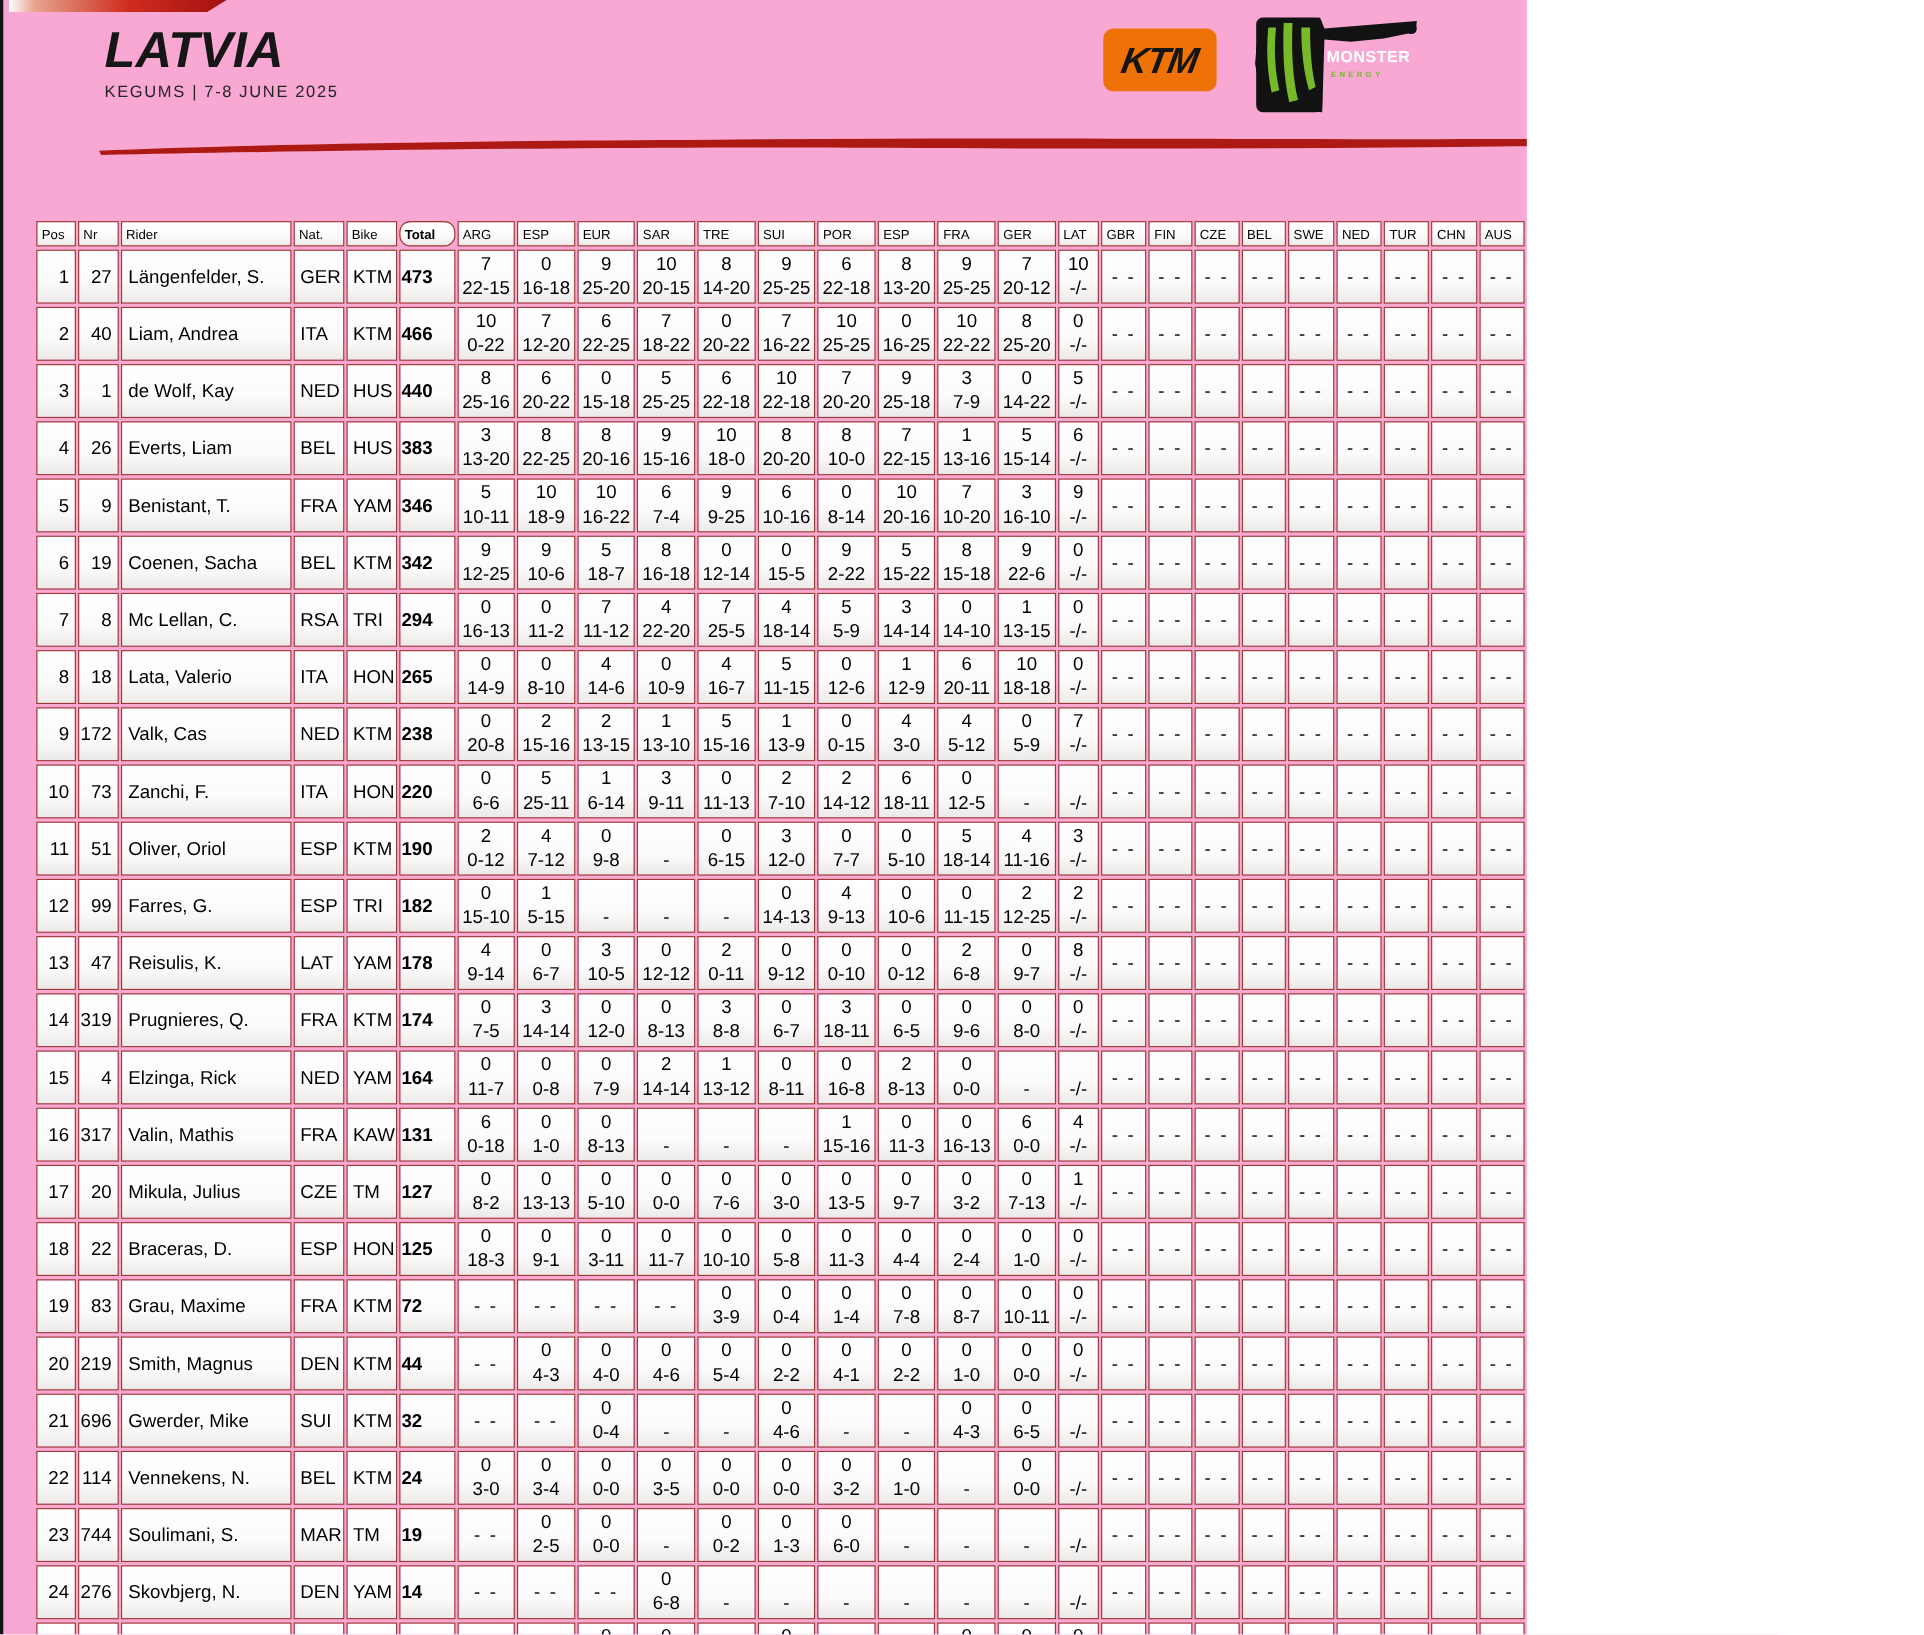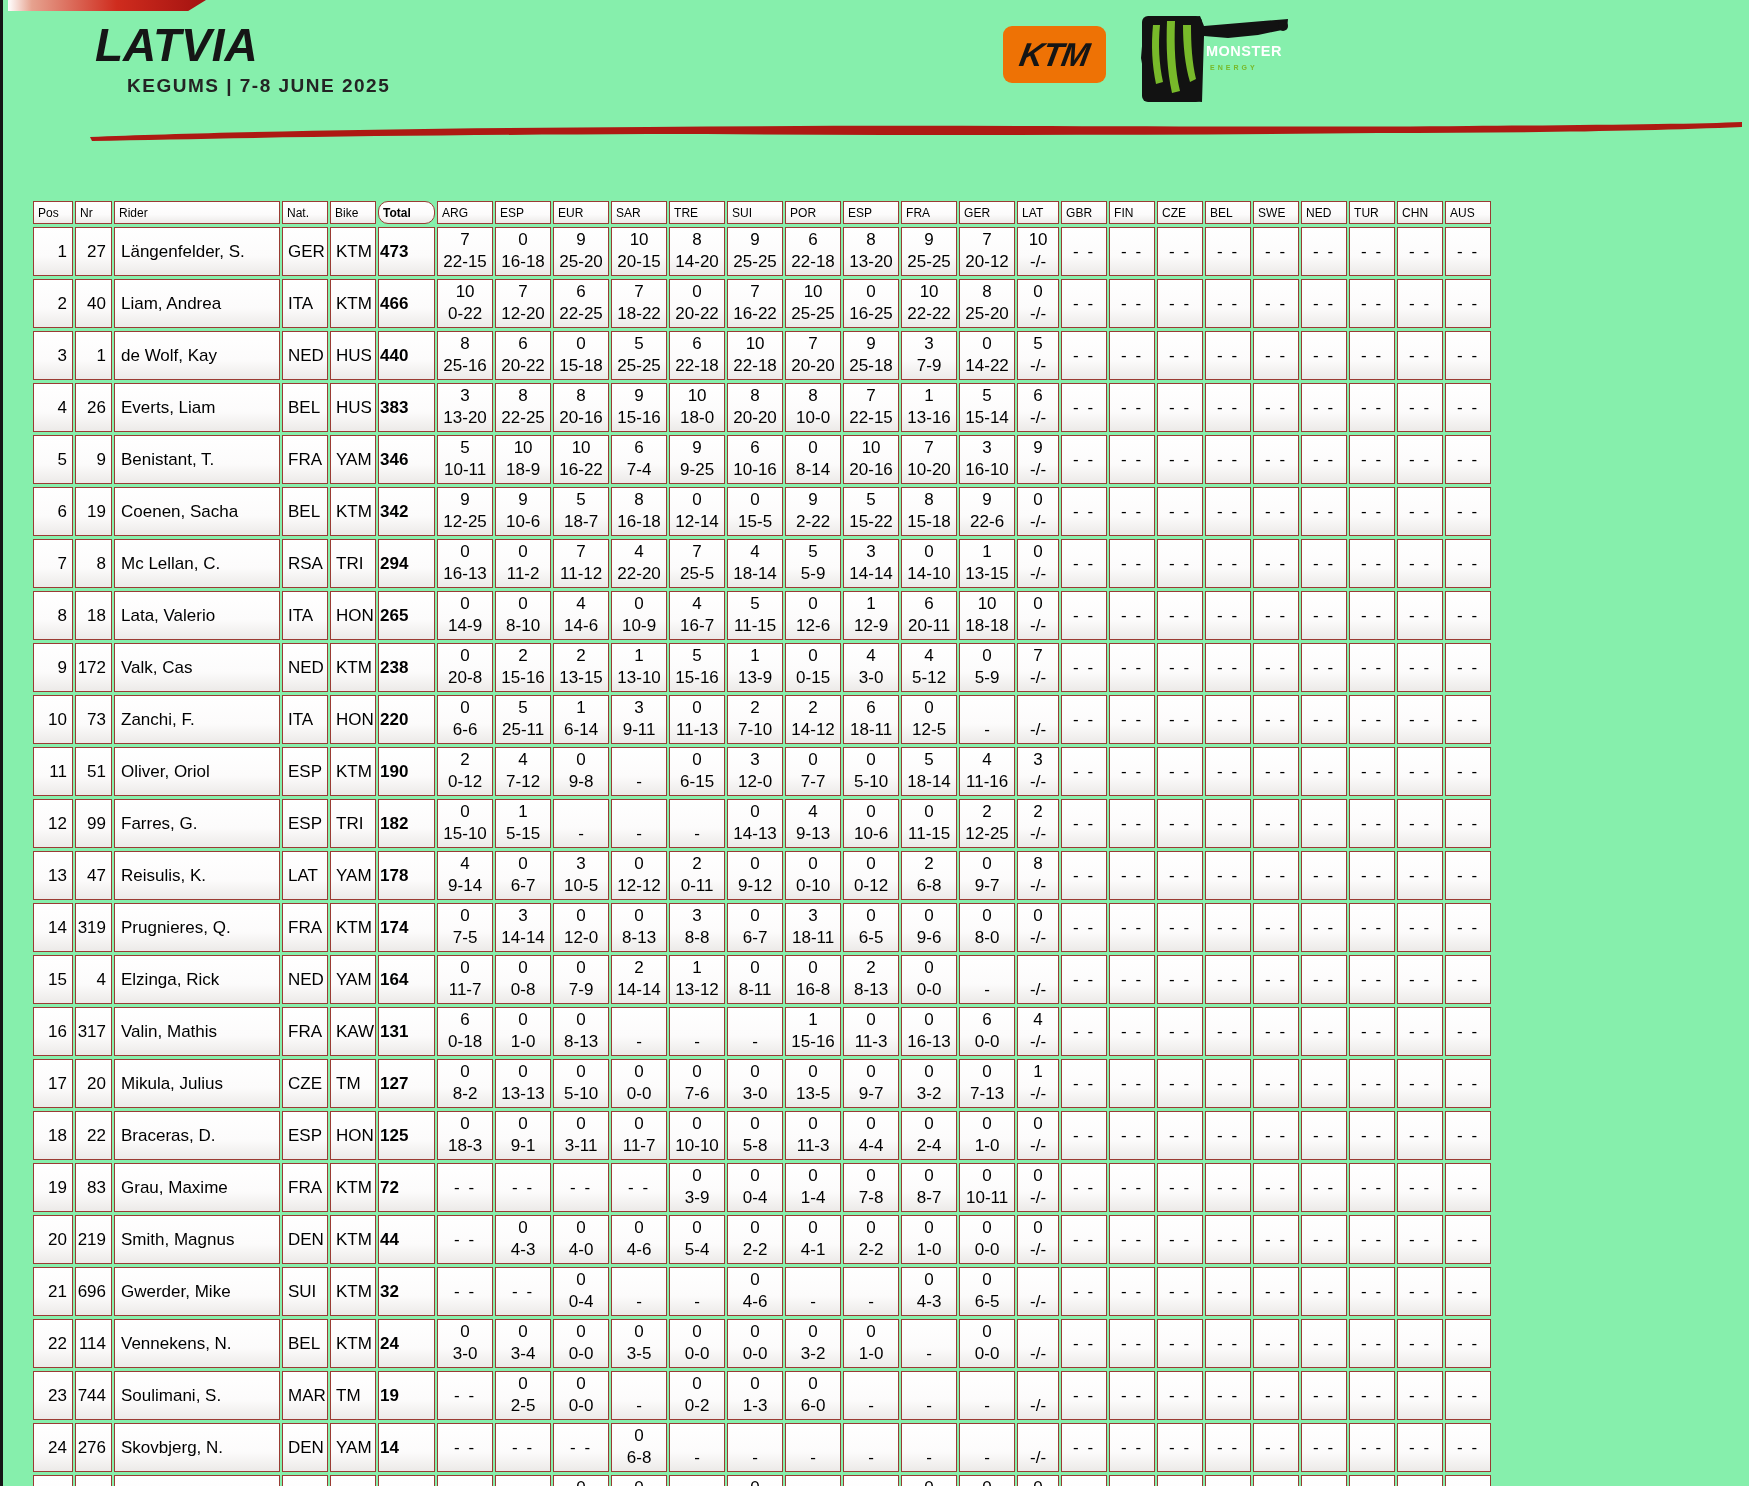--- a/index.html
+++ b/index.html
@@ -1,28 +1,28 @@
 <!DOCTYPE html>
 <html><head>
 <meta charset="utf-8">
 <style>
   html,body { margin:0; padding:0; background:#fff; }
   .sheet {
-    position:relative; width:1749px; height:1486px; overflow:hidden;
-    background:#86efac; font-family:"Liberation Sans","DejaVu Sans",sans-serif; color:#000;
+    position:relative; width:1388px; height:1486px; overflow:hidden;
+    background:#f9a8d4; font-family:"Liberation Sans","DejaVu Sans",sans-serif; color:#000;
   }
   .left-edge { position:absolute; left:0; top:0; width:3px; height:100%; background:#151515; }
   .red-bar {
     position:absolute; left:8px; top:0; width:198px; height:11px;
     background:linear-gradient(90deg,#ffffff 0%,#e6a28f 12%,#cf2c1e 55%,#a31210 100%);
     clip-path:polygon(0 0,100% 0,91% 100%,0 100%);
   }
   .latvia { position:absolute; left:95px; top:22px; }
   .latvia .name { font-size:46px; font-weight:bold; font-style:italic; line-height:1; letter-spacing:0; color:#161616; }
-  .latvia .sub  { font-size:19px; font-weight:bold; letter-spacing:1.5px; color:#242424; margin-top:7px;margin-left:32px; }
+  .latvia .sub  { font-size:15px; font-weight:normal; letter-spacing:1.5px; color:#242424; margin-top:7px; }
   .ktm-logo {
     position:absolute; left:1003px; top:26px; width:103px; height:57px;
     background:#ee7205; border-radius:9px; display:flex; align-items:center; justify-content:center;
   }
   .ktm-logo span { font-style:italic; font-weight:bold; font-size:33px; color:#151515; transform:skewX(-10deg); letter-spacing:-1px; }
   .monster { position:absolute; left:1138px; top:12px; width:152px; height:95px; }
   .brush { position:absolute; left:88px; top:119px; width:1658px; height:26px; }
   .title { position:absolute; top:146px; left:0; width:1372px; text-align:center; font-size:27px; font-weight:bold; }
 
   table.classif {

